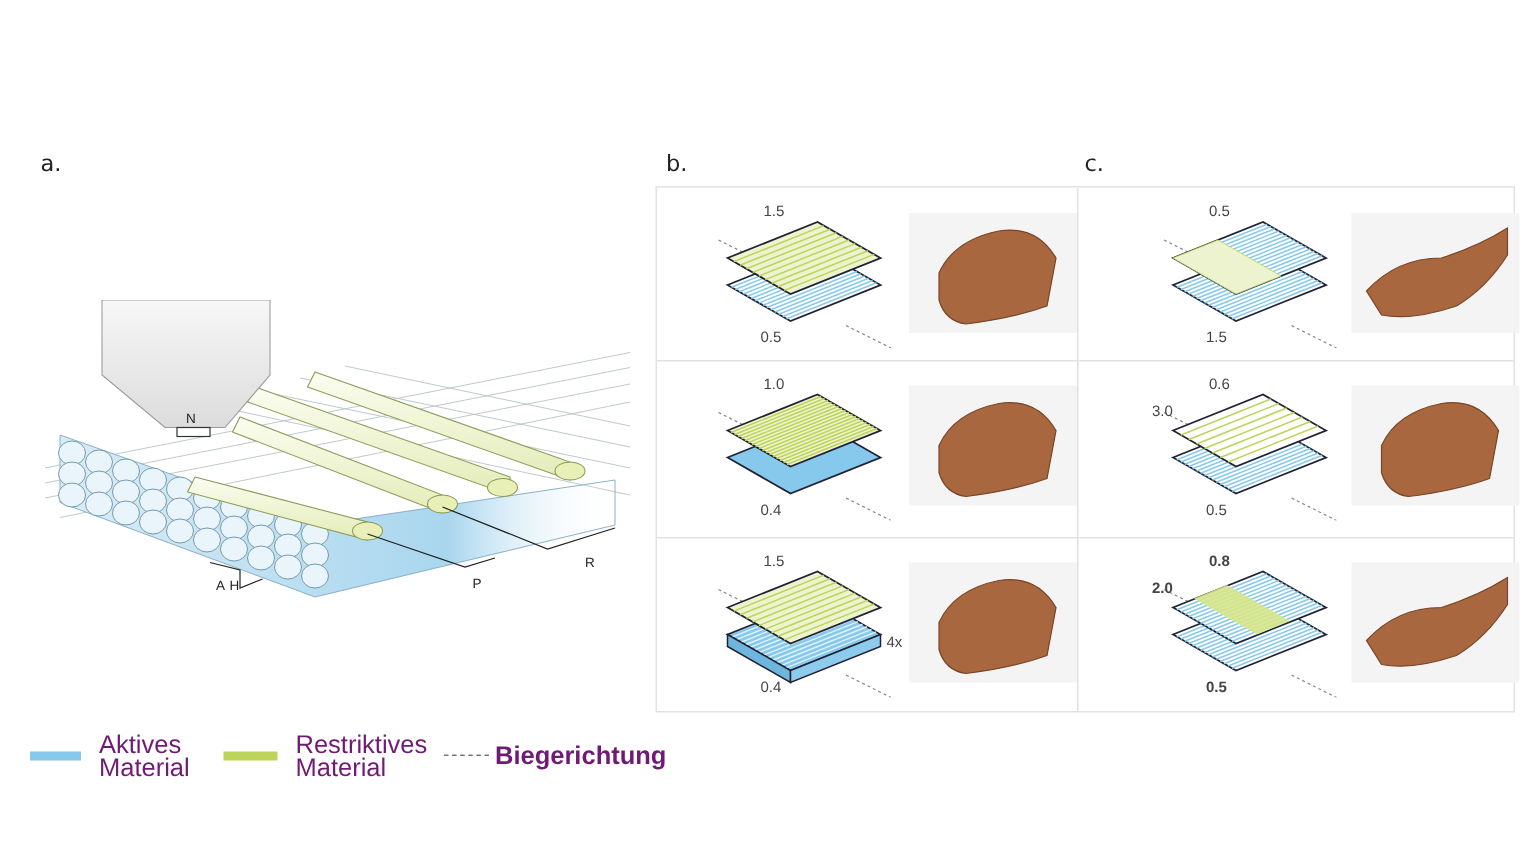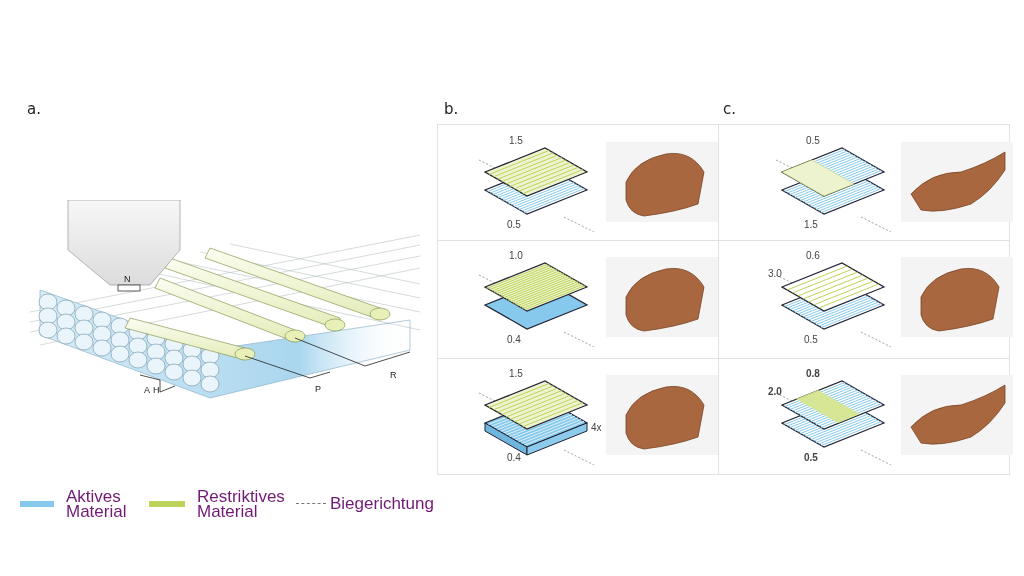--- a/index.html
+++ b/index.html
@@ -128,21 +128,21 @@
       <div>Material</div>
     </div>
   </div>
   <div class="legend-item" style="left:149px;top:2px;justify-content:center;">
     <div class="swatch" style="background:#bcd45a;width:36px;"></div>
     <div>
       <div>Restriktives</div>
       <div>Material</div>
     </div>
   </div>
-  <div class="legend-item" style="left:296px;top:9px;">
+  <div class="legend-item" style="left:296px;top:9px;font-weight:bold;">
     <div class="dash"></div>
     <div>Biegerichtung</div>
   </div>
 </div>
 
 <div class="grid">
   <div class="vdiv"></div>
   <div class="hdiv" style="top:115px;"></div>
   <div class="hdiv" style="top:233px;"></div>
 </div>

